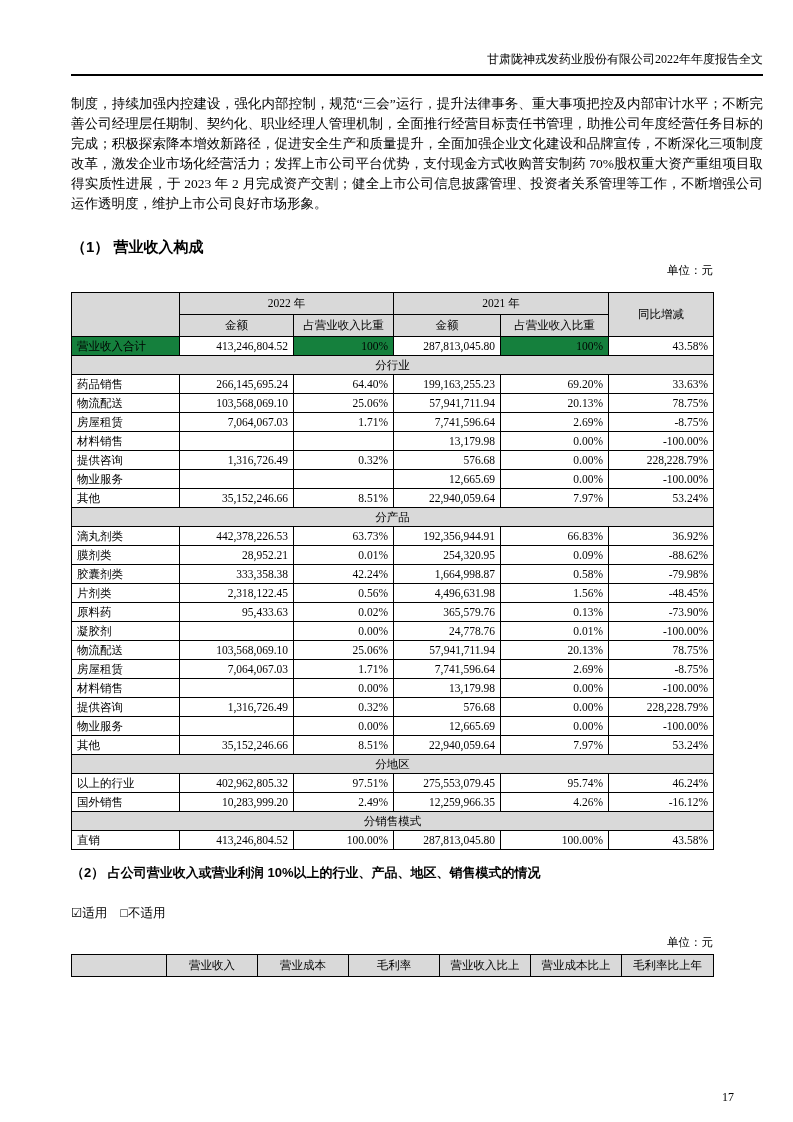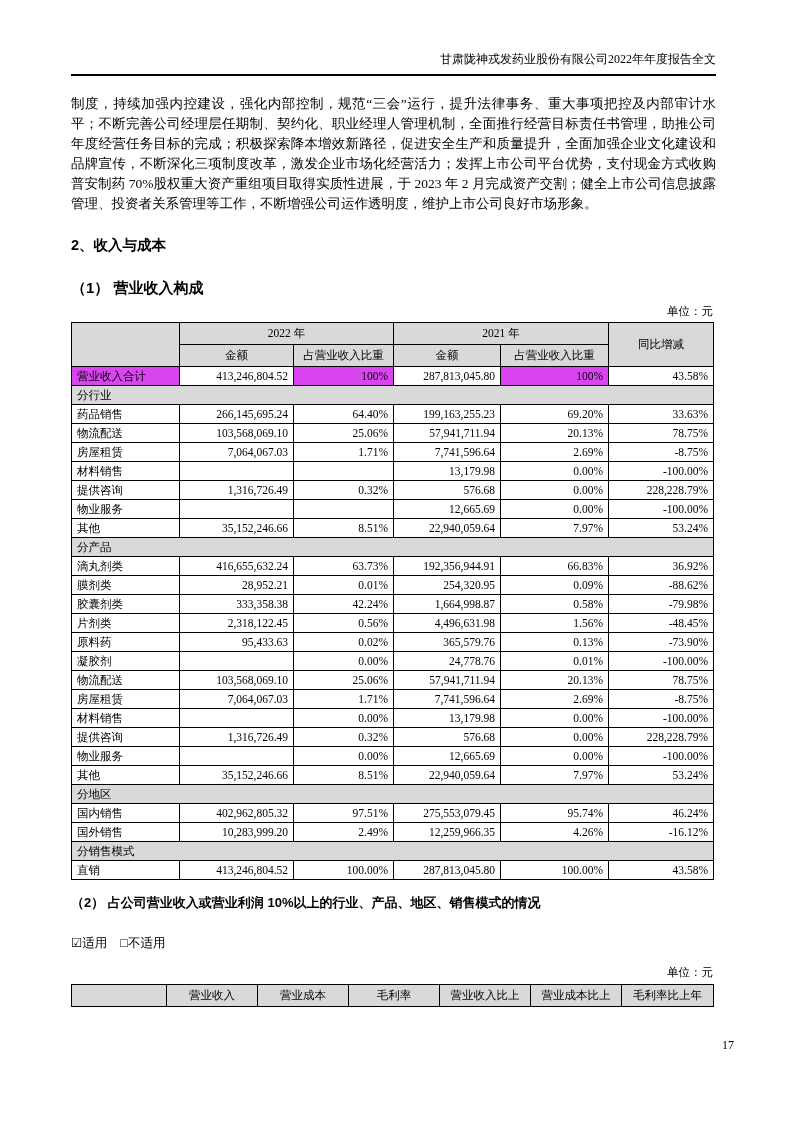--- a/index.html
+++ b/index.html
@@ -1,18 +1,18 @@
 <!DOCTYPE html>
 <html><head>
 <meta charset="utf-8">
 <style>
   html,body{margin:0;padding:0;background:#fff;}
   .page{
     position:relative; width:793px; height:1122px; background:#fff;
-    box-sizing:border-box; padding:52px 77px 0 71px; overflow:hidden;
+    box-sizing:border-box; padding:52px 30px 0 71px; overflow:hidden;
     font-family:"Liberation Serif","DejaVu Serif",serif; color:#000;
   }
   .doc-header{
     text-align:right; font-size:12px; line-height:15px;
     padding-bottom:7px; border-bottom:2px solid #000;
   }
   .body-par{
     margin:18px 0 0 0; font-size:13.5px; line-height:20px;
     text-align:justify; text-justify:inter-ideograph;
   }
@@ -25,48 +25,47 @@
     font-family:"Liberation Sans","DejaVu Sans",sans-serif;
   }
   .h-sub2{
     margin:14px 0 12px 0; font-size:13px; font-weight:bold;
     font-family:"Liberation Sans","DejaVu Sans",sans-serif;
   }
   .caption{margin-top:22px; font-size:11.5px;}
   .unit{width:642px; text-align:right; font-size:11.5px; margin-top:6px;}
   .unit2{width:642px; text-align:right; font-size:11.5px; margin-top:13px;}
   table{border-collapse:collapse; table-layout:fixed; width:642px; font-size:11.5px;}
-  .rev{margin-top:3px;}
+  .rev{margin-top:14px;}
   .mar{margin-top:4px;}
   th,td{border:1px solid #000; overflow:hidden; white-space:nowrap;}
   th{
     background:#d9d9d9; font-weight:normal; text-align:center;
     height:21px; padding:0 3px;
   }
   .rev td{height:16px; line-height:16px; padding:1px 5px;}
   td.lab{text-align:left;}
   td.num{text-align:right;}
-  td.sec{background:#d9d9d9; text-align:left; font-weight:normal;}
-  td.shade{background:#d946ef;}
+  td.sec{background:#d9d9d9; text-align:center; font-weight:normal;}
+  td.shade{background:#15803d;}
   .applicable{margin-top:23px; font-size:12.5px;}
   .applicable .cb{margin-right:10px;}
-  .pageno{position:absolute; top:1038px; left:722px; font-size:12px;}
+  .pageno{position:absolute; top:1090px; left:722px; font-size:12px;}
 </style>
 </head>
 <body>
 
 <div class="page">
 
   <div class="doc-header">
     <span>甘肃陇神戎发药业股份有限公司2022年年度报告全文</span>
   </div>
 
   <p class="body-par">制度，持续加强内控建设，强化内部控制，规范“三会”运行，提升法律事务、重大事项把控及内部审计水平；不断完善公司经理层任期制、契约化、职业经理人管理机制，全面推行经营目标责任书管理，助推公司年度经营任务目标的完成；积极探索降本增效新路径，促进安全生产和质量提升，全面加强企业文化建设和品牌宣传，不断深化三项制度改革，激发企业市场化经营活力；发挥上市公司平台优势，支付现金方式收购普安制药 70%股权重大资产重组项目取得实质性进展，于 2023 年 2 月完成资产交割；健全上市公司信息披露管理、投资者关系管理等工作，不断增强公司运作透明度，维护上市公司良好市场形象。</p>
 
-  <div class="h-sec">2、收入与成本</div>
 
   <div class="h-sub">（1）  营业收入构成</div>
 
 
   <div class="unit">单位：元</div>
 
   <table class="rev">
     <colgroup>
       <col style="width:108px">
         <col style="width:114px">
@@ -155,21 +154,21 @@
           <td class="num">8.51%</td>
           <td class="num">22,940,059.64</td>
           <td class="num">7.97%</td>
           <td class="num">53.24%</td>
         </tr>
         <tr>
           <td colspan="6" class="sec">分产品</td>
         </tr>
         <tr>
           <td class="lab">滴丸剂类</td>
-          <td class="num">416,655,632.24</td>
+          <td class="num">442,378,226.53</td>
           <td class="num">63.73%</td>
           <td class="num">192,356,944.91</td>
           <td class="num">66.83%</td>
           <td class="num">36.92%</td>
         </tr>
         <tr>
           <td class="lab">膜剂类</td>
           <td class="num">28,952.21</td>
           <td class="num">0.01%</td>
           <td class="num">254,320.95</td>
@@ -253,21 +252,21 @@
           <td class="num">35,152,246.66</td>
           <td class="num">8.51%</td>
           <td class="num">22,940,059.64</td>
           <td class="num">7.97%</td>
           <td class="num">53.24%</td>
         </tr>
         <tr>
           <td colspan="6" class="sec">分地区</td>
         </tr>
         <tr>
-          <td class="lab">国内销售</td>
+          <td class="lab">以上的行业</td>
           <td class="num">402,962,805.32</td>
           <td class="num">97.51%</td>
           <td class="num">275,553,079.45</td>
           <td class="num">95.74%</td>
           <td class="num">46.24%</td>
         </tr>
         <tr>
           <td class="lab">国外销售</td>
           <td class="num">10,283,999.20</td>
           <td class="num">2.49%</td>

